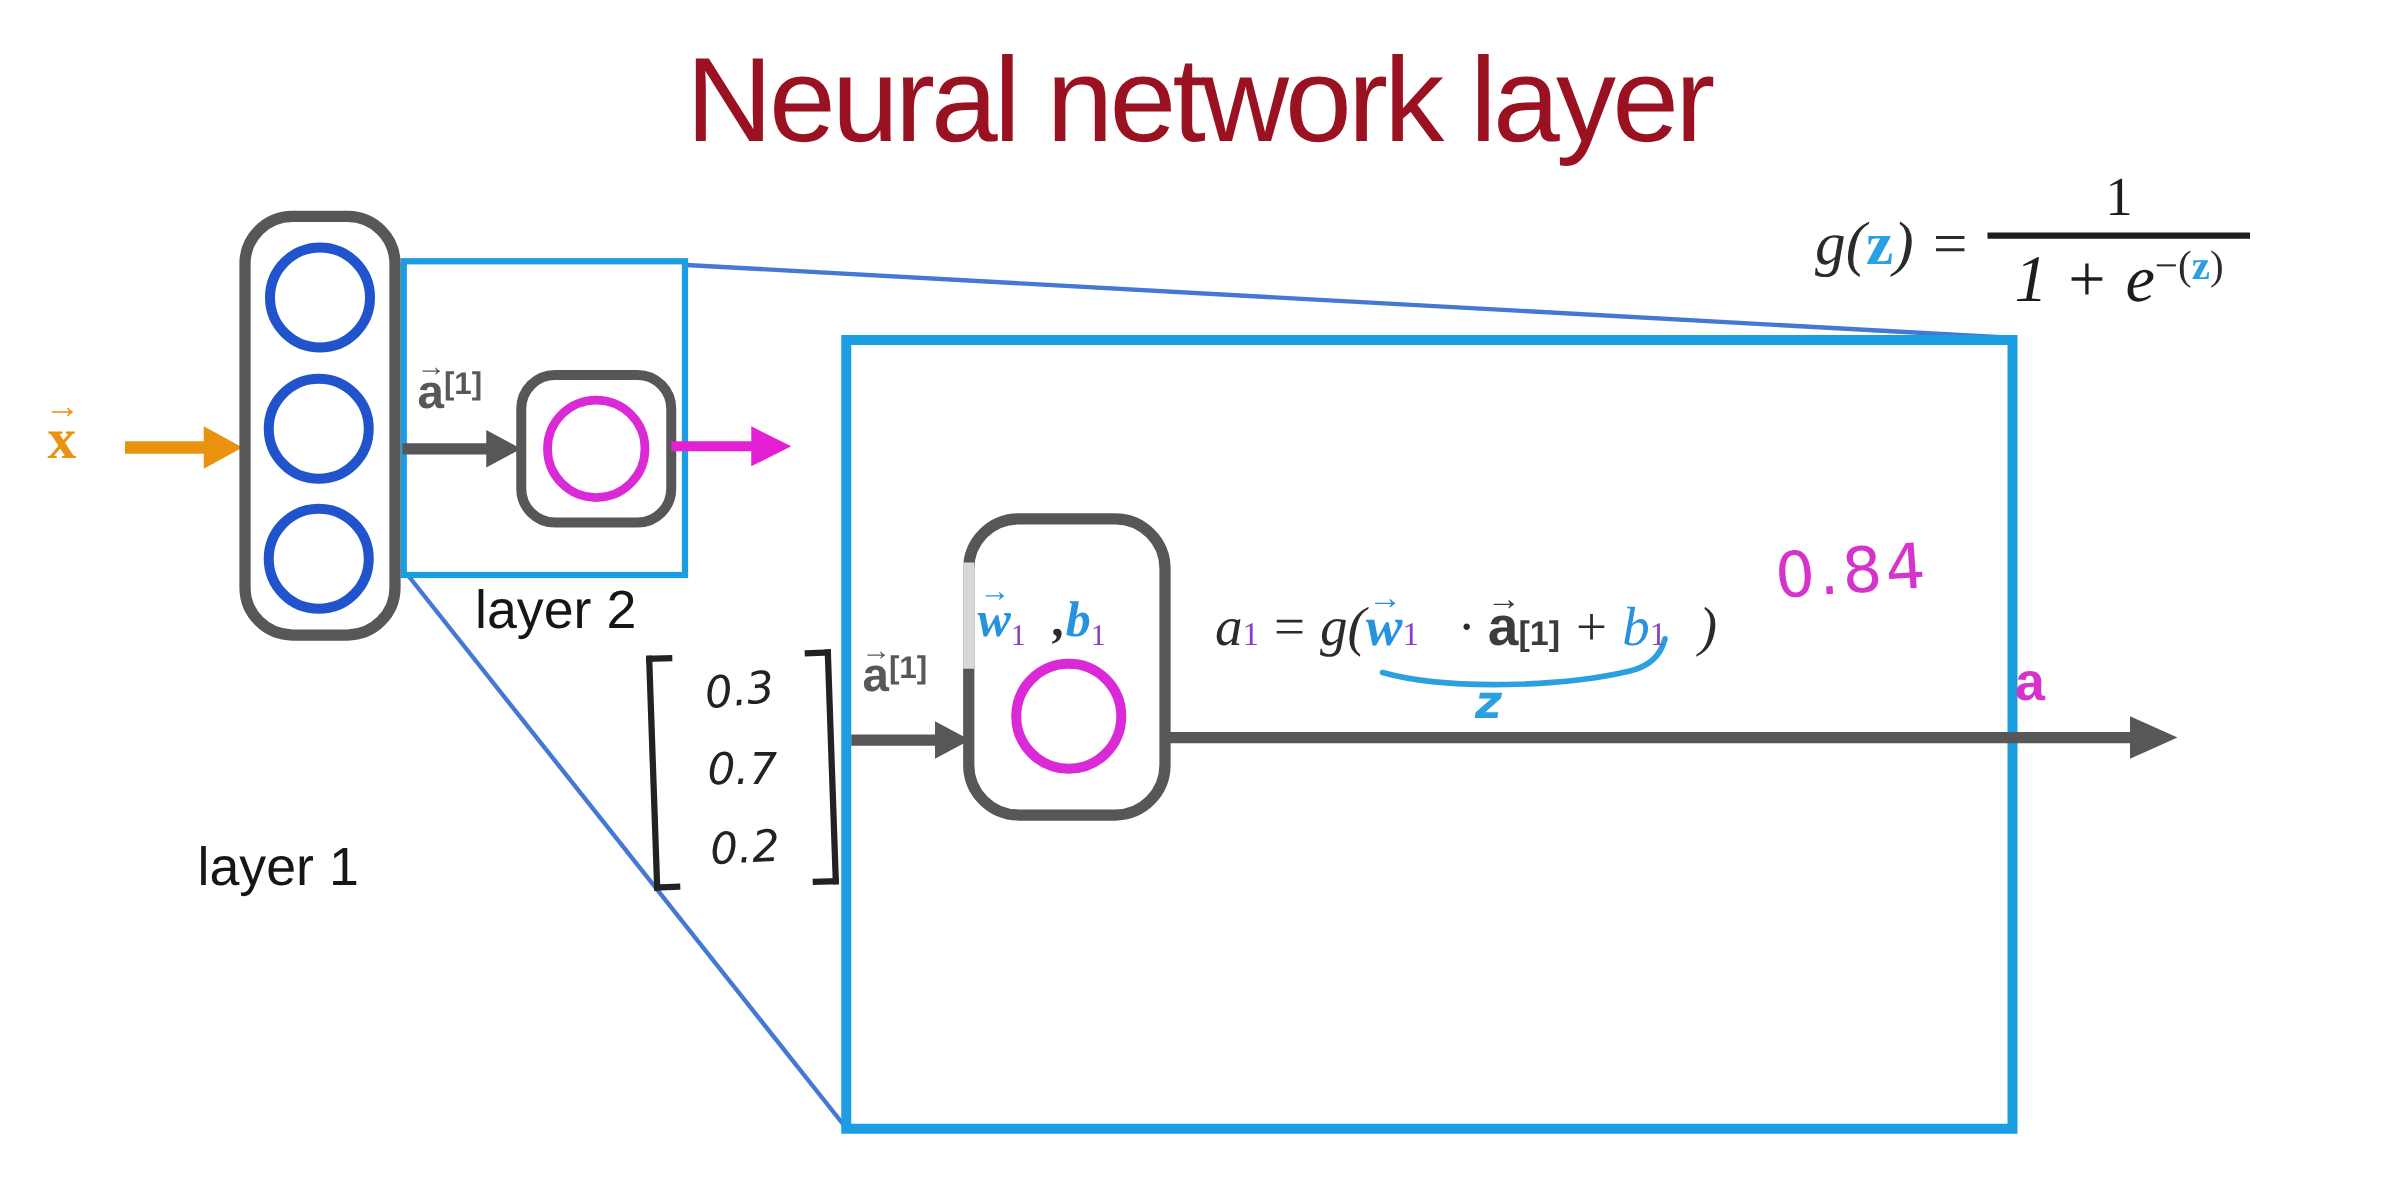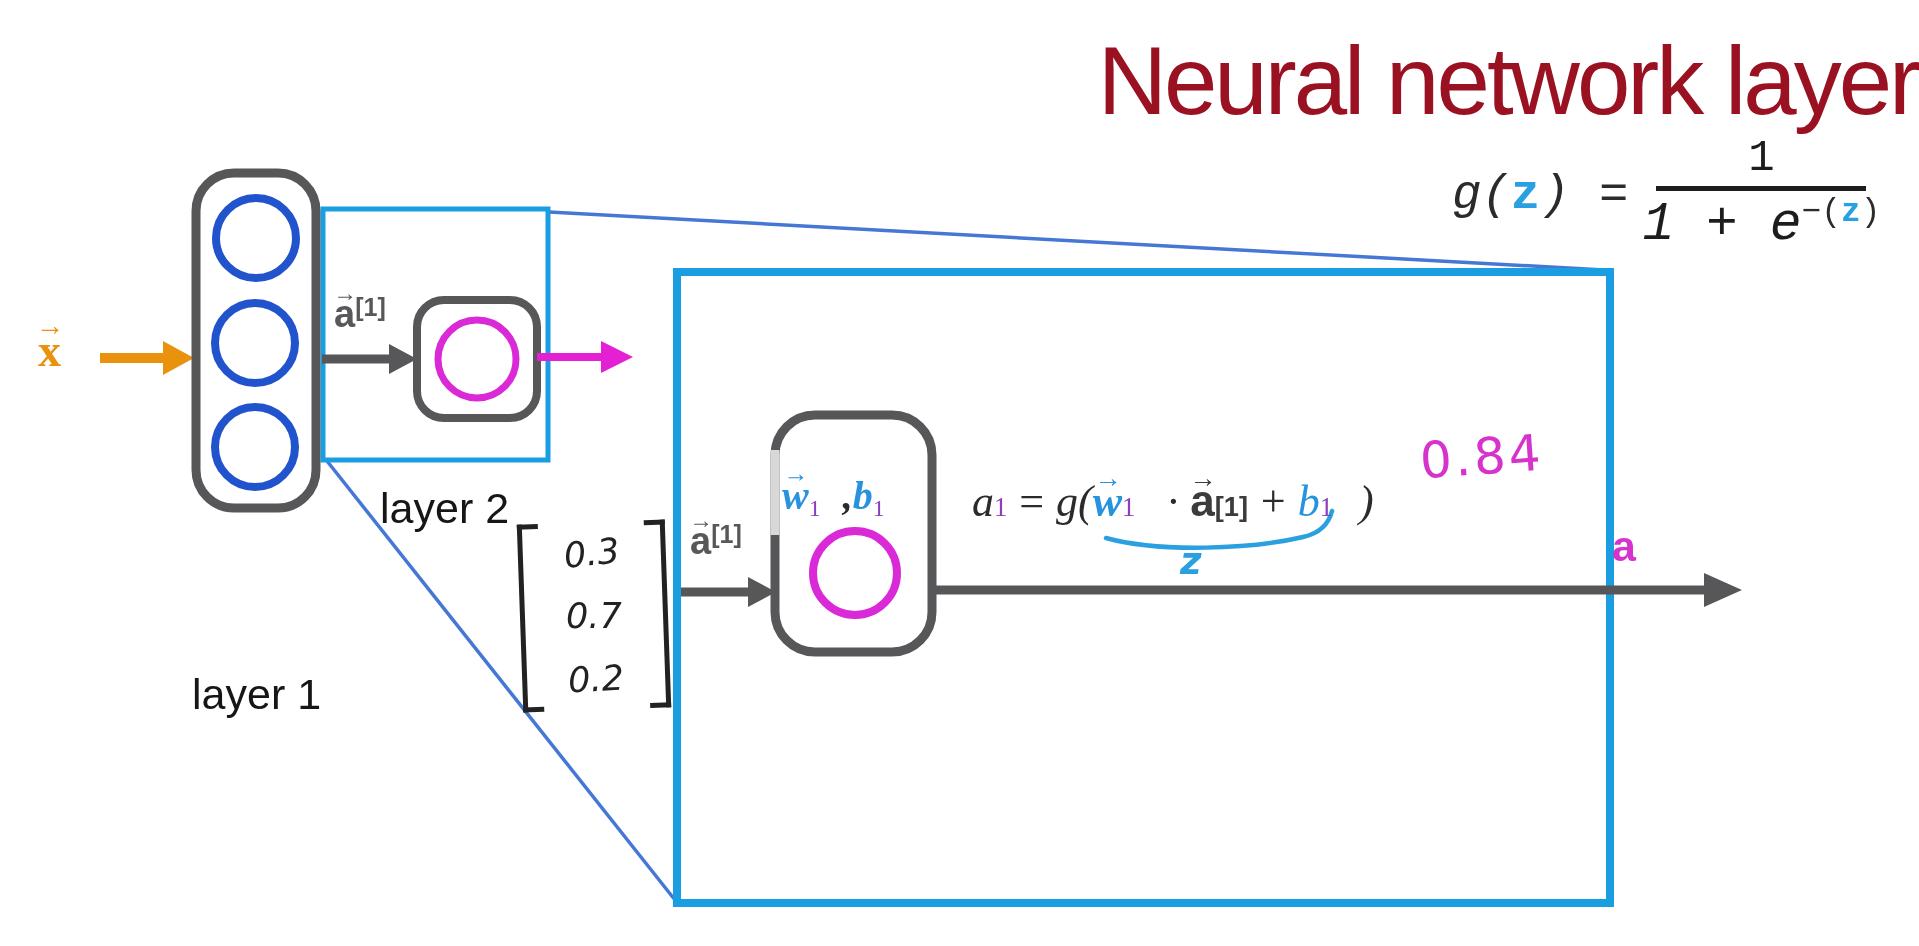--- a/index.html
+++ b/index.html
@@ -2,21 +2,21 @@
 <html><head>
 <meta charset="utf-8">
 <style>
   html,body{margin:0;padding:0;background:#ffffff;}
   #stage{position:relative;width:1919px;height:946px;background:#ffffff;overflow:hidden;
          font-family:"Liberation Sans",sans-serif;color:#1a1a1a;}
   .abs{position:absolute;}
   svg{position:absolute;left:0;top:0;}
 
   
-  .title{left:0;top:26px;width:1918px;text-align:right;font-size:96px;letter-spacing:-3px;
+  .title{left:0;top:26px;width:1918px;text-align:center;font-size:96px;letter-spacing:-3px;
          color:#9a1122;}
   .msans{font-family:"Liberation Sans",sans-serif;color:#58585a;font-weight:700;}
   .blue{color:#2792dd;}
   .zblue{color:#2aa0e0;font-style:normal;font-weight:700;}
   .purple{color:#8d3fc0;font-style:normal;}
   .dark{color:#2b2b2b;}
   .sub{font-size:0.60em;vertical-align:-0.28em;}
   .sup{font-size:0.62em;vertical-align:0.45em;}
 
   
@@ -28,22 +28,22 @@
   .xlab{left:38px;top:324px;font-size:46px;font-weight:700;color:#e8920e;
         font-family:"Liberation Serif",serif;}
 
   
   .a1small{left:334px;top:293px;font-size:38px;}
   .a1big{left:690px;top:520px;font-size:38px;}
   .a1 .sup{font-size:0.66em;}
 
   
   .cap{font-size:43px;color:#161616;}
-  .cap2{left:380px;top:484px;}
-  .cap1{left:158px;top:670px;margin-left:34px;}
+  .cap2{left:380px;top:464px;}
+  .cap1{left:158px;top:670px;}
 
   
   .matrix{left:520px;top:522px;width:148px;height:188px;display:flex;align-items:stretch;
           transform:rotate(-2deg);font-family:"DejaVu Sans",sans-serif;color:#222;}
   .brkL{width:16px;border-left:5px solid #222;border-top:5px solid #222;border-bottom:5px solid #222;}
   .brkR{width:16px;border-right:5px solid #222;border-top:5px solid #222;border-bottom:5px solid #222;}
   .mvals{flex:1;display:flex;flex-direction:column;justify-content:space-around;align-items:center;
          font-size:35px;font-style:italic;}
   .mvals div:nth-child(1){transform:rotate(-4deg);}
   .mvals div:nth-child(2){transform:rotate(2deg);}
@@ -67,21 +67,21 @@
   .zlabel{left:1180px;top:540px;font-size:37px;font-family:"DejaVu Sans",sans-serif;
           font-weight:700;font-style:italic;color:#2aa0e0;}
 
   
   .val084{left:1420px;top:428px;font-size:50px;color:#d633cc;transform:rotate(-4deg);
           font-family:"DejaVu Sans",sans-serif;letter-spacing:3px;}
   .alab{left:1612px;top:522px;font-size:43px;font-weight:700;color:#d633cc;}
 
   
   .sigmoid{left:1452px;top:134px;display:flex;align-items:center;
-           font-family:Liberation Mono, monospace;font-style:italic;color:#1d1d1d;}
+           font-family:Liberation Serif, serif;font-style:italic;color:#1d1d1d;}
   .sig-g{font-size:49px;}
   .frac{display:flex;flex-direction:column;align-items:center;margin-left:14px;}
   .frac .num{font-size:44px;line-height:1.1;font-style:normal;}
   .frac .bar{width:210px;height:5px;background:#1d1d1d;margin:4px 0 3px 0;}
   .frac .den{font-size:53px;line-height:1.15;}
   .den .exp{font-size:0.62em;vertical-align:0.55em;font-style:normal;}
 </style>
 </head>
 <body>
 

